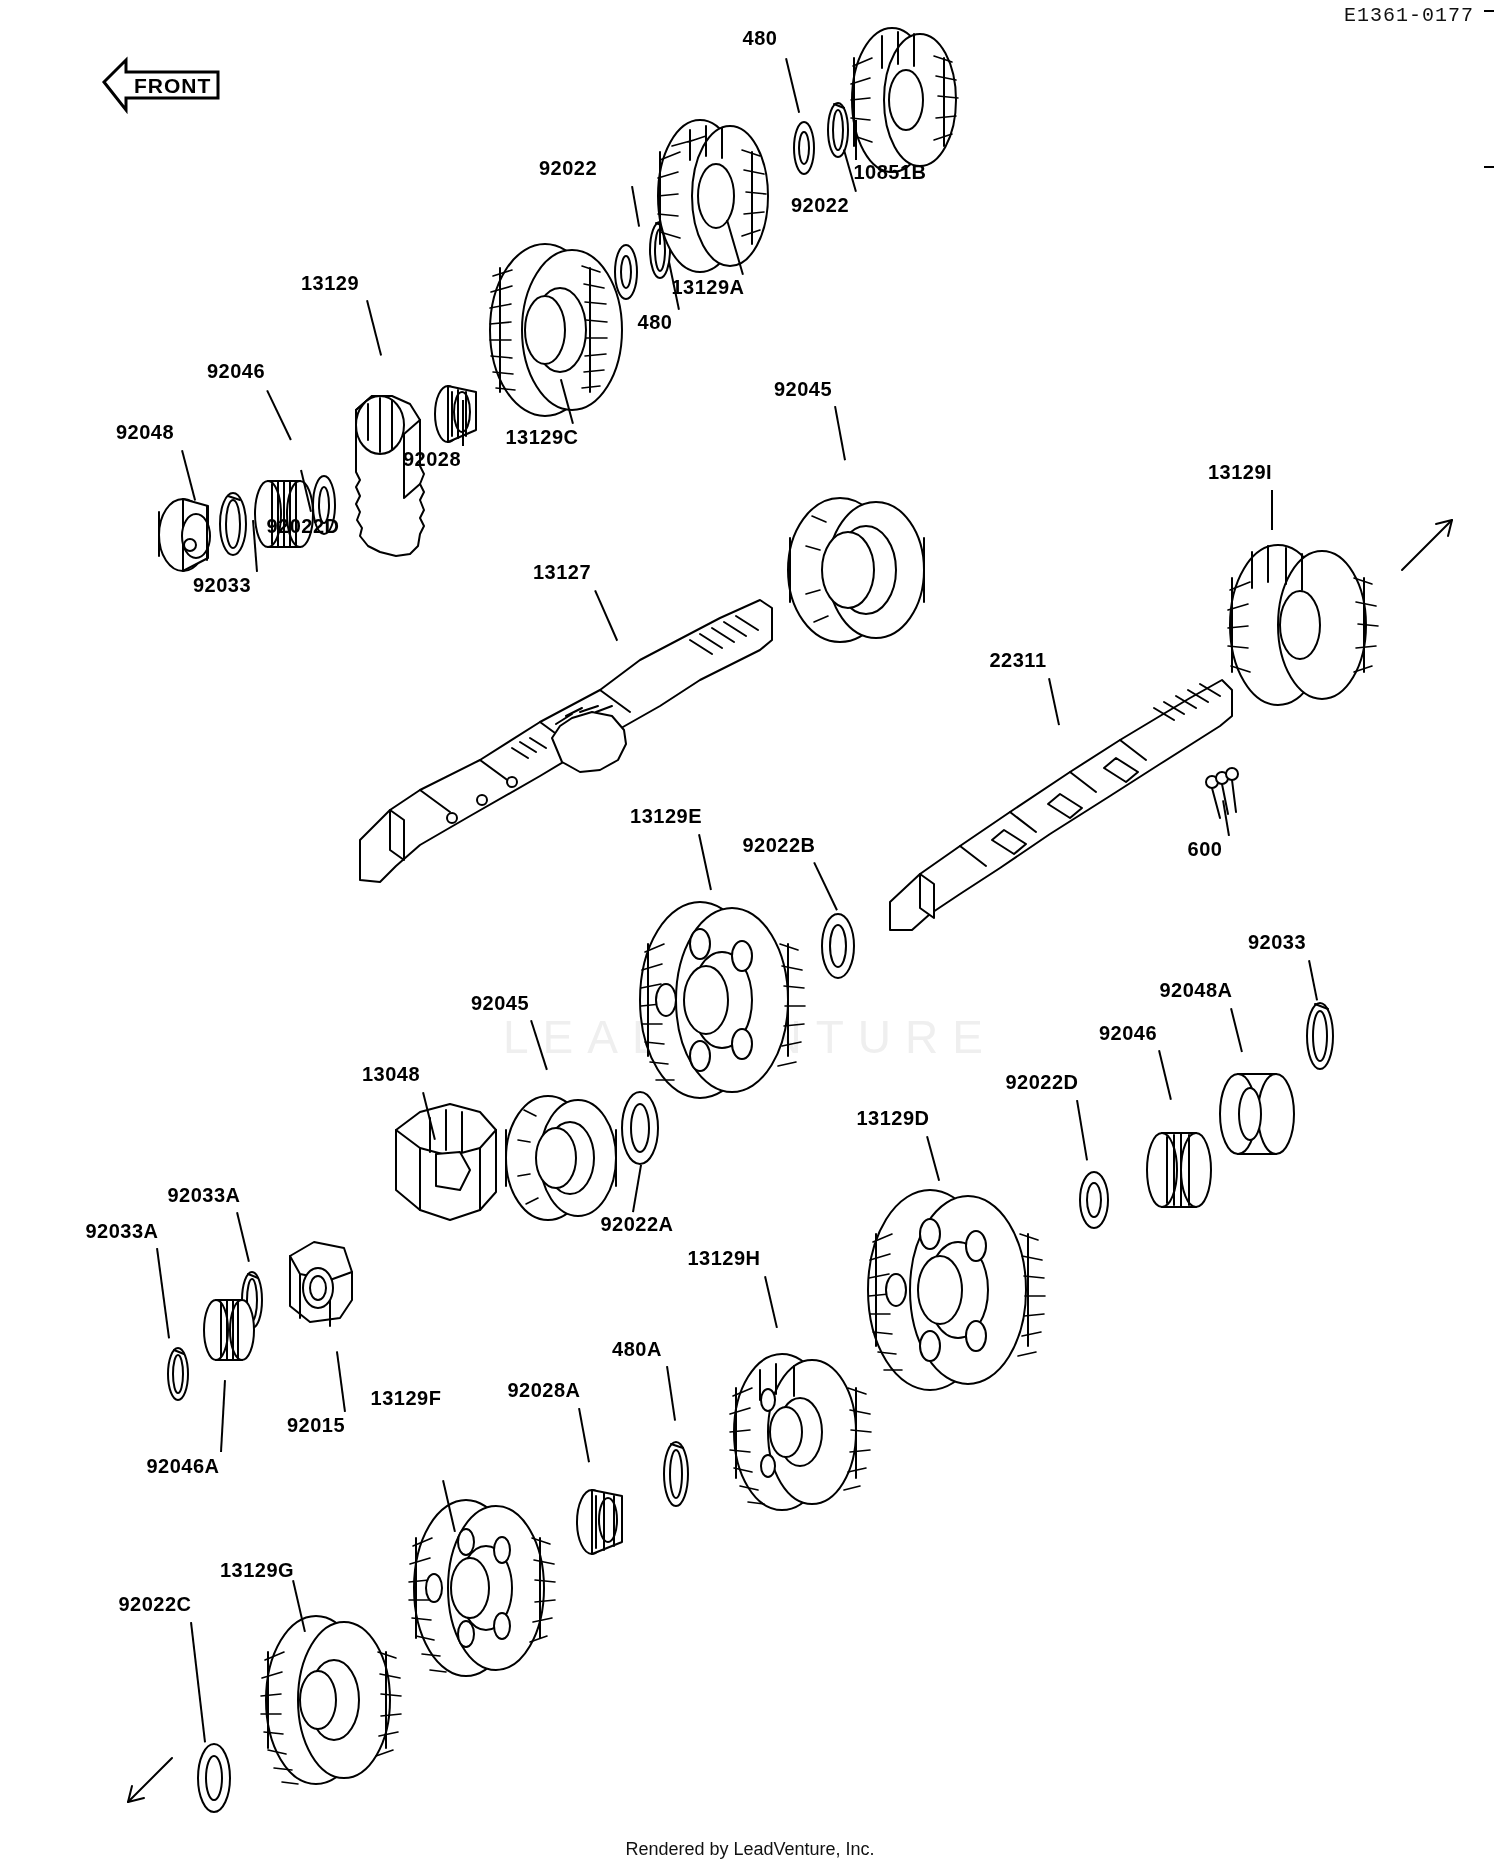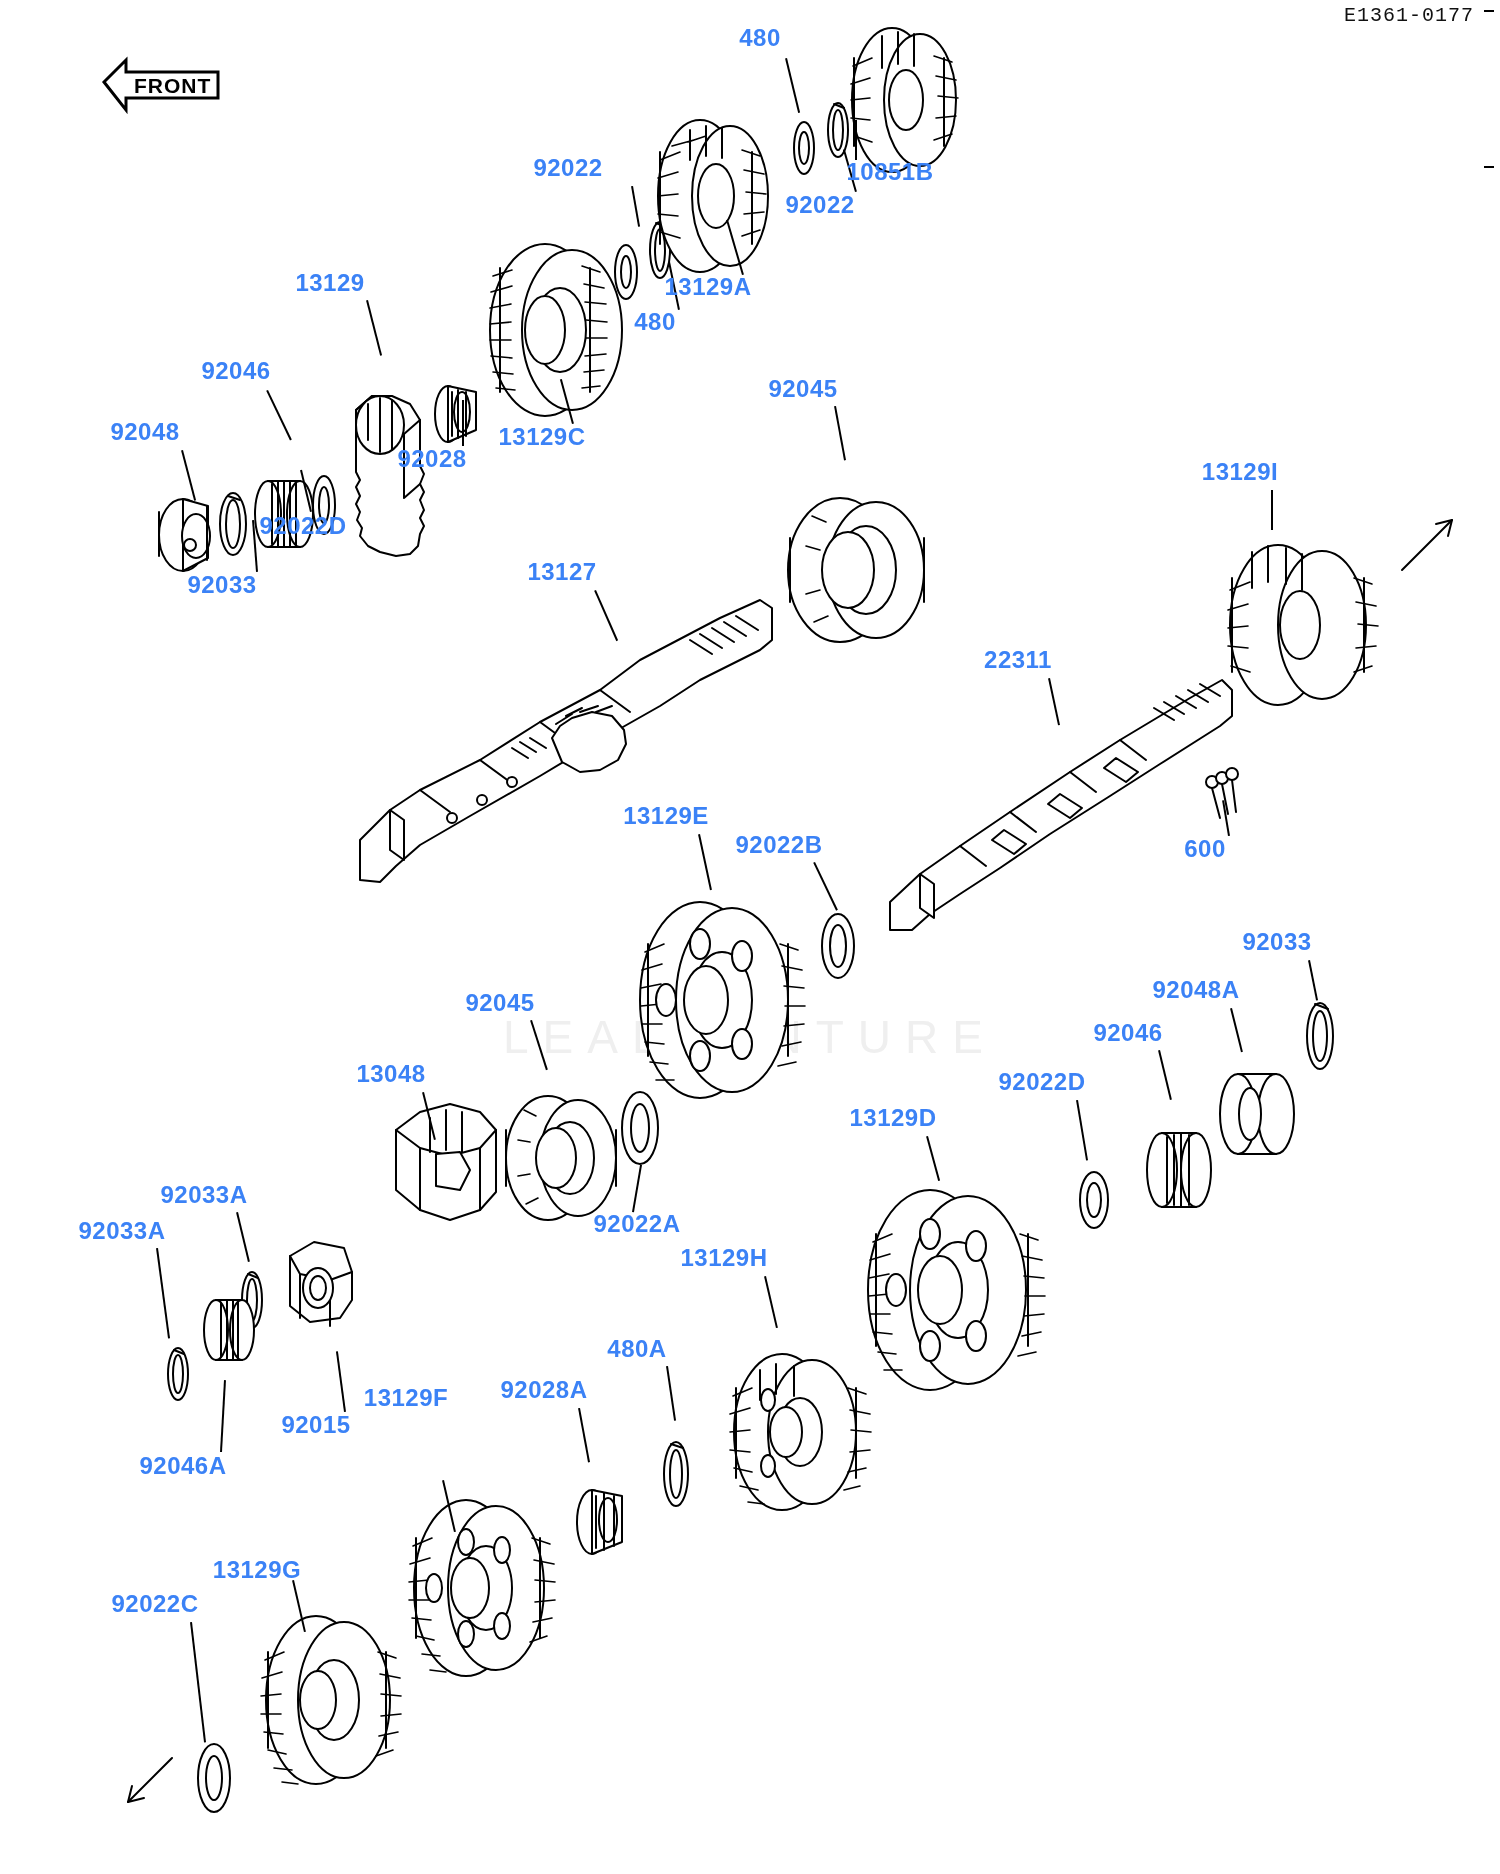--- a/index.html
+++ b/index.html
@@ -21,23 +21,23 @@
     position: absolute;
     font-family: "Liberation Mono", monospace;
     font-size: 20px;
     letter-spacing: 1px;
     color: #111;
     white-space: nowrap;
   }
   .label {
     position: absolute;
     font-family: "Liberation Sans", sans-serif;
-    font-size: 24px;
+    font-size: 20px;
     font-weight: bold;
-    color: #3b82f6;
+    color: #000000;
     white-space: nowrap;
     letter-spacing: 0.5px;
   }
   .footer {
     position: absolute;
     left: 0;
     right: 0;
     bottom: 14px;
     text-align: center;
     font-family: "Liberation Sans", sans-serif;
@@ -543,13 +543,14 @@
       <div class="label" style="left: 316px; top: 1425px; transform: translate(-50%, -50%);">92015</div>
       <div class="label" style="left: 183px; top: 1466px; transform: translate(-50%, -50%);">92046A</div>
       <div class="label" style="left: 724px; top: 1258px; transform: translate(-50%, -50%);">13129H</div>
       <div class="label" style="left: 637px; top: 1349px; transform: translate(-50%, -50%);">480A</div>
       <div class="label" style="left: 544px; top: 1390px; transform: translate(-50%, -50%);">92028A</div>
       <div class="label" style="left: 406px; top: 1398px; transform: translate(-50%, -50%);">13129F</div>
       <div class="label" style="left: 257px; top: 1562px; transform: translate(-50%, -50%); margin-top: 8px;">13129G</div>
       <div class="label" style="left: 155px; top: 1604px; transform: translate(-50%, -50%);">92022C</div>
     </div>
 
+  <div class="footer">Rendered by LeadVenture, Inc.</div>
 </div>
 
 </body></html>

